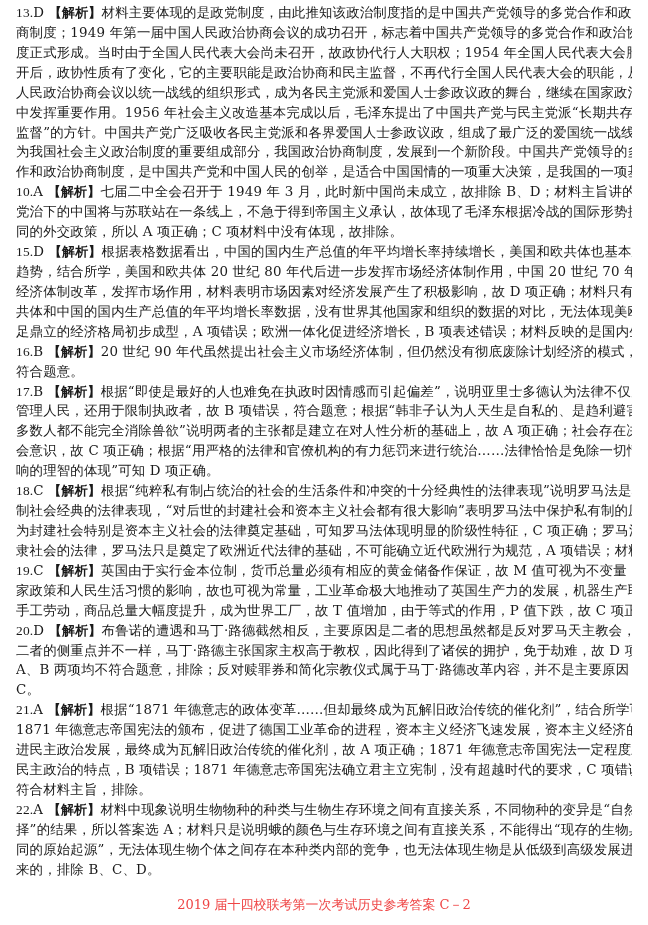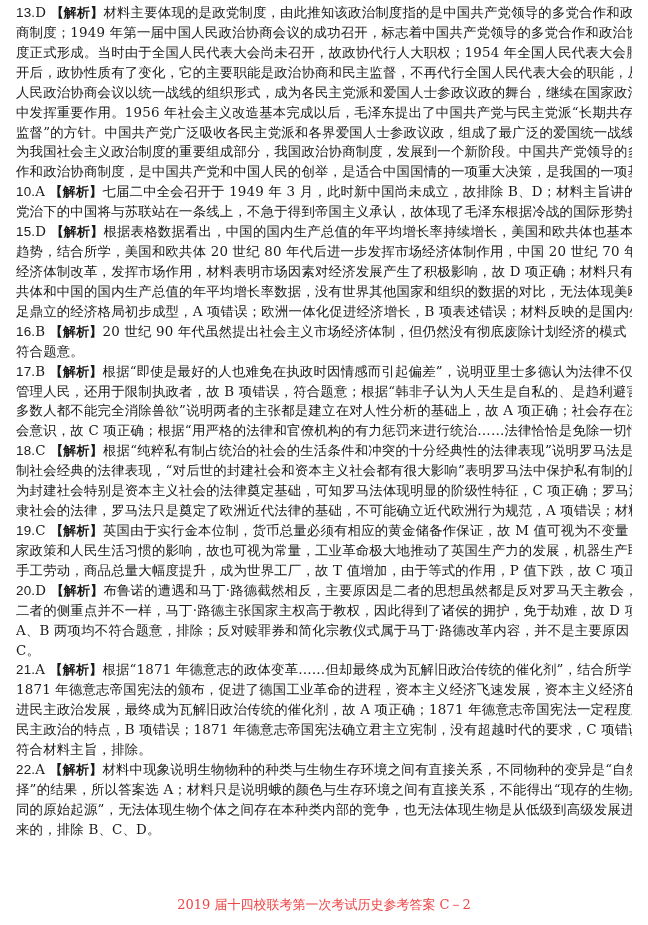--- a/index.html
+++ b/index.html
@@ -3,21 +3,21 @@
 <meta charset="utf-8">
 <style>
   html, body { margin:0; padding:0; background:#ffffff; }
   body { width:648px; height:925px; position:relative; overflow:hidden;
          font-family:"DejaVu Serif","Liberation Serif",serif; color:#1a1a1a; }
   .page { position:absolute; left:16px; top:3px; width:616px; }
   .line { height:19.93px; line-height:19.93px; font-size:13.4px; white-space:nowrap;
           text-align:justify; text-align-last:justify; letter-spacing:0.2px; overflow:hidden; }
   .line.last { text-align-last:left; }
   .tag { font-family:"DejaVu Sans","Liberation Sans",sans-serif; font-weight:bold; font-size:13px; }
-  .num { font-family:Liberation Sans, sans-serif;margin-top:8px; }
+  .num { font-family:Liberation Serif, serif;margin-top:8px; }
   .footer { position:absolute; left:0; width:648px; top:896px; text-align:center;
             font-size:13px; line-height:18px; color:#ef4444; }
 </style>
 </head>
 <body>
 
 <div class="page">
 
   <div>
     <div class="line"><span class="num">13.</span><span>D</span> <span class="tag">【解析】</span><span>材料主要体现的是政党制度，由此推知该政治制度指的是中国共产党领导的多党合作和政治协</span></div>
@@ -27,40 +27,42 @@
     <div class="line">人民政治协商会议以统一战线的组织形式，成为各民主党派和爱国人士参政议政的舞台，继续在国家政治生活</div>
     <div class="line">中发挥重要作用。1956 年社会主义改造基本完成以后，毛泽东提出了中国共产党与民主党派“长期共存、互相</div>
     <div class="line">监督”的方针。中国共产党广泛吸收各民主党派和各界爱国人士参政议政，组成了最广泛的爱国统一战线。成</div>
     <div class="line">为我国社会主义政治制度的重要组成部分，我国政治协商制度，发展到一个新阶段。中国共产党领导的多党合</div>
     <div class="line">作和政治协商制度，是中国共产党和中国人民的创举，是适合中国国情的一项重大决策，是我国的一项基本政</div>
   </div>
 
   <div>
     <div class="line"><span class="num">10.</span><span>A</span> <span class="tag">【解析】</span><span>七届二中全会召开于 1949 年 3 月，此时新中国尚未成立，故排除 B、D；材料主旨讲的是中国共产</span></div>
     <div class="line">党治下的中国将与苏联站在一条线上，不急于得到帝国主义承认，故体现了毛泽东根据冷战的国际形势提出不</div>
+    <div class="line last">同的外交政策，所以 A 项正确；C 项材料中没有体现，故排除。</div>
   </div>
 
   <div>
     <div class="line"><span class="num">15.</span><span>D</span> <span class="tag">【解析】</span><span>根据表格数据看出，中国的国内生产总值的年平均增长率持续增长，美国和欧共体也基本呈增长</span></div>
     <div class="line">趋势，结合所学，美国和欧共体 20 世纪 80 年代后进一步发挥市场经济体制作用，中国 20 世纪 70 年代末进行</div>
     <div class="line">经济体制改革，发挥市场作用，材料表明市场因素对经济发展产生了积极影响，故 D 项正确；材料只有美国、欧</div>
     <div class="line">共体和中国的国内生产总值的年平均增长率数据，没有世界其他国家和组织的数据的对比，无法体现美欧中三</div>
     <div class="line">足鼎立的经济格局初步成型，A 项错误；欧洲一体化促进经济增长，B 项表述错误；材料反映的是国内生产总值</div>
   </div>
 
   <div>
     <div class="line"><span class="num">16.</span><span>B</span> <span class="tag">【解析】</span><span>20 世纪 90 年代虽然提出社会主义市场经济体制，但仍然没有彻底废除计划经济的模式，故 B 项</span></div>
     <div class="line last">符合题意。</div>
   </div>
 
   <div>
     <div class="line"><span class="num">17.</span><span>B</span> <span class="tag">【解析】</span><span>根据“即使是最好的人也难免在执政时因情感而引起偏差”，说明亚里士多德认为法律不仅用于</span></div>
     <div class="line">管理人民，还用于限制执政者，故 B 项错误，符合题意；根据“韩非子认为人天生是自私的、是趋利避害的……大</div>
     <div class="line">多数人都不能完全消除兽欲”说明两者的主张都是建立在对人性分析的基础上，故 A 项正确；社会存在决定社</div>
     <div class="line">会意识，故 C 项正确；根据“用严格的法律和官僚机构的有力惩罚来进行统治……法律恰恰是免除一切情欲影</div>
+    <div class="line last">响的理智的体现”可知 D 项正确。</div>
   </div>
 
   <div>
     <div class="line"><span class="num">18.</span><span>C</span> <span class="tag">【解析】</span><span>根据“纯粹私有制占统治的社会的生活条件和冲突的十分经典性的法律表现”说明罗马法是私有</span></div>
     <div class="line">制社会经典的法律表现，“对后世的封建社会和资本主义社会都有很大影响”表明罗马法中保护私有制的原则</div>
     <div class="line">为封建社会特别是资本主义社会的法律奠定基础，可知罗马法体现明显的阶级性特征，C 项正确；罗马法是奴</div>
     <div class="line">隶社会的法律，罗马法只是奠定了欧洲近代法律的基础，不可能确立近代欧洲行为规范，A 项错误；材料无法体</div>
   </div>
 
   <div>

